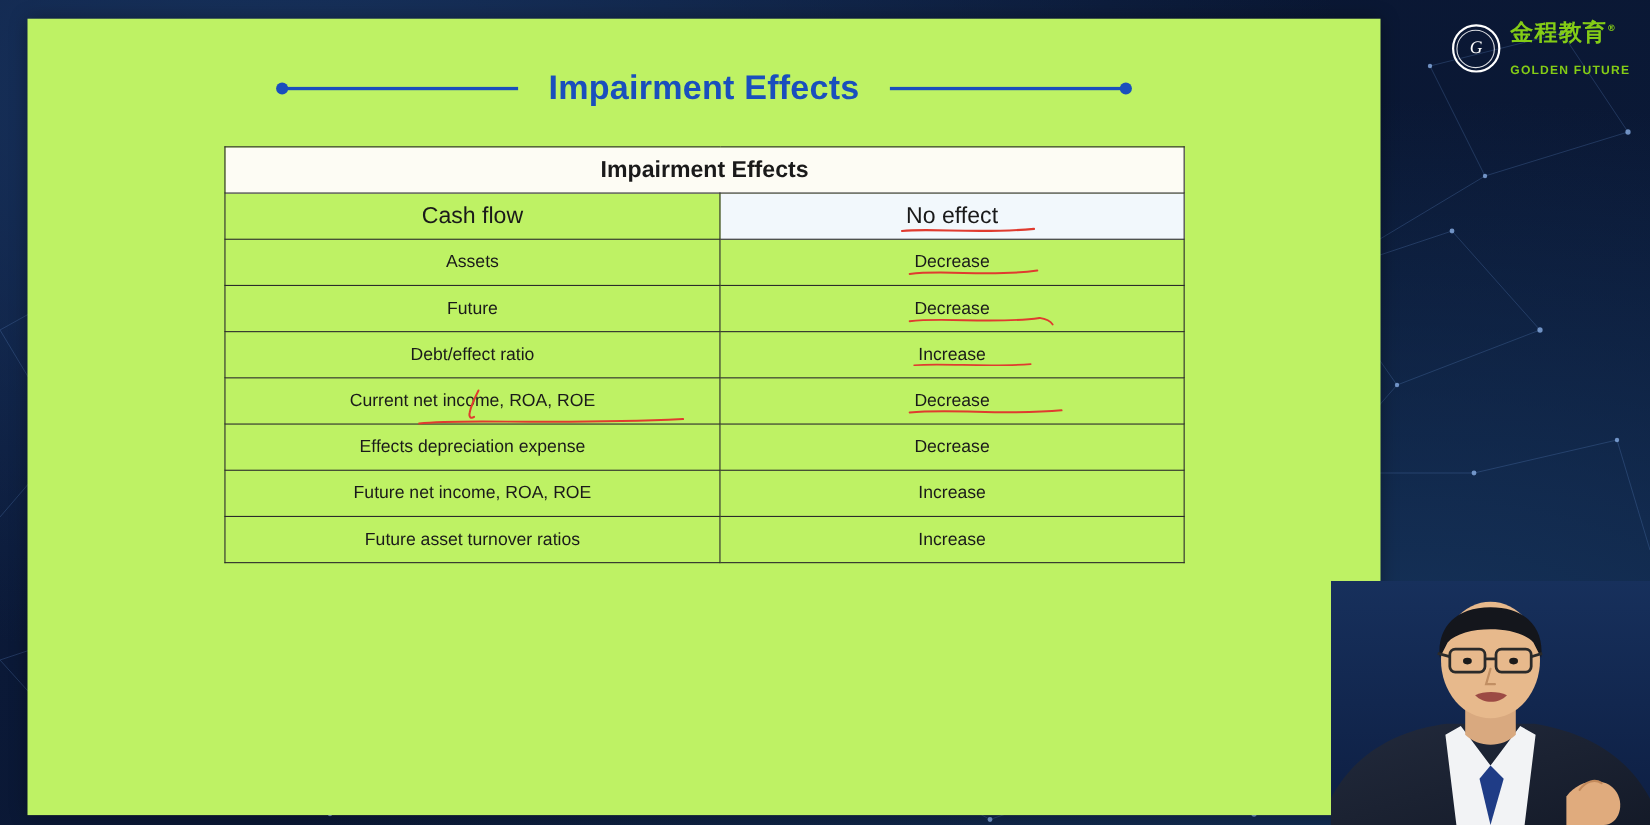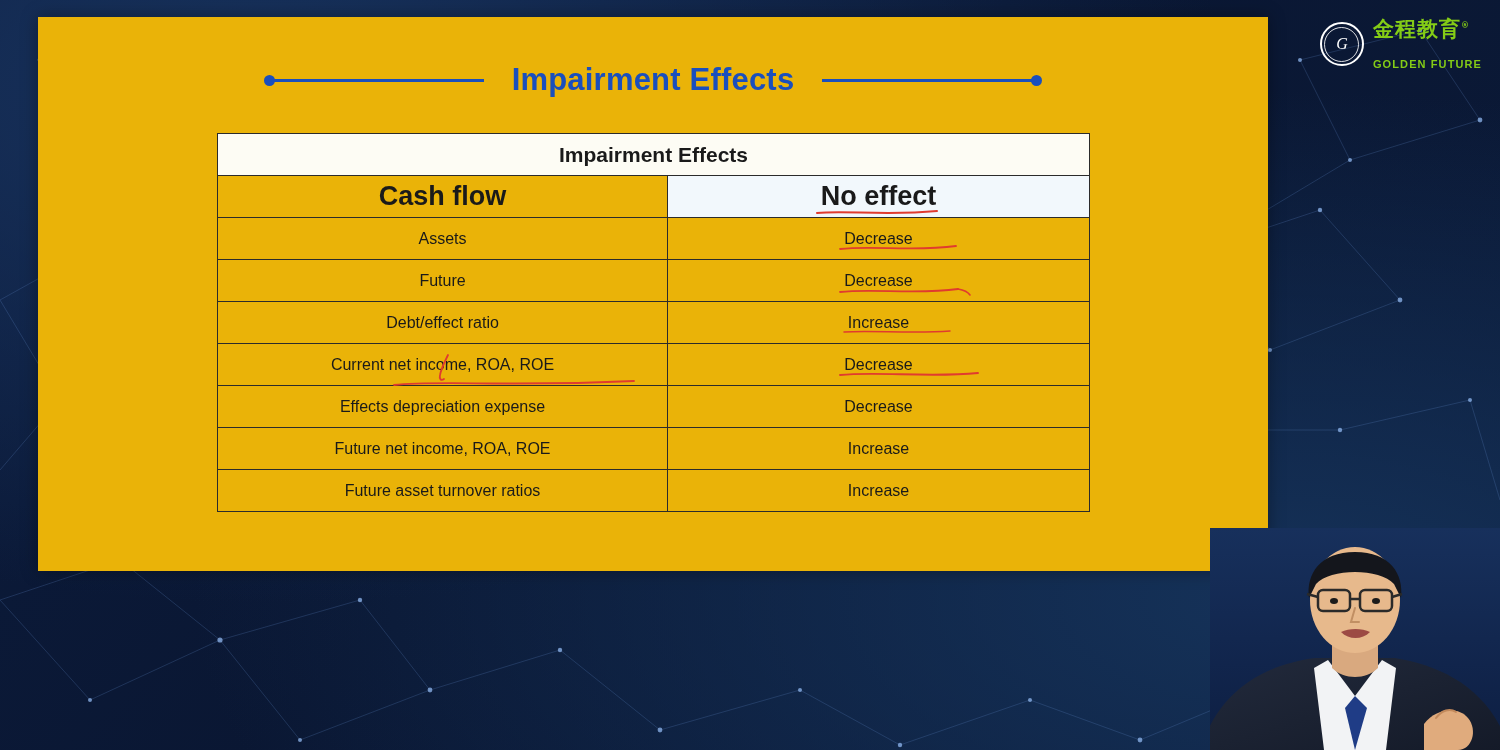--- a/index.html
+++ b/index.html
@@ -28,25 +28,25 @@
   #backdrop svg {
     position: absolute;
     inset: 0;
     width: 1500px;
     height: 750px;
   }
 
   
   #slide {
     position: absolute;
-    left: 38px;
+    left: 25px;
     top: 17px;
     width: 1230px;
-    height: 554px;
-    background: #eab308;
+    height: 724px;
+    background: #bef264;
     box-shadow: 0 0 16px rgba(0,0,0,0.35);
   }
 
   
   .title-row {
     position: absolute;
     left: 0;
     top: 45px;
     width: 1230px;
     display: flex;
@@ -105,22 +105,22 @@
     color: #1a1a1a;
     font-family: "Liberation Sans", sans-serif;
     padding: 0 6px;
   }
   #effects-table tr.head-row td {
     font-size: 21px;
     font-weight: bold;
     background: #fdfcf4;
   }
   #effects-table tr.subhead-row td {
-    font-size: 27px;
-    font-weight: bold;
+    font-size: 21px;
+    font-weight: normal;
   }
   #effects-table tr.subhead-row td.effect-cell {
     background: #f2f8fc;
   }
   .col-left { width: 450px; }
   .col-right { width: 422px; }
 
   
   .cell-inner {
     position: relative;

